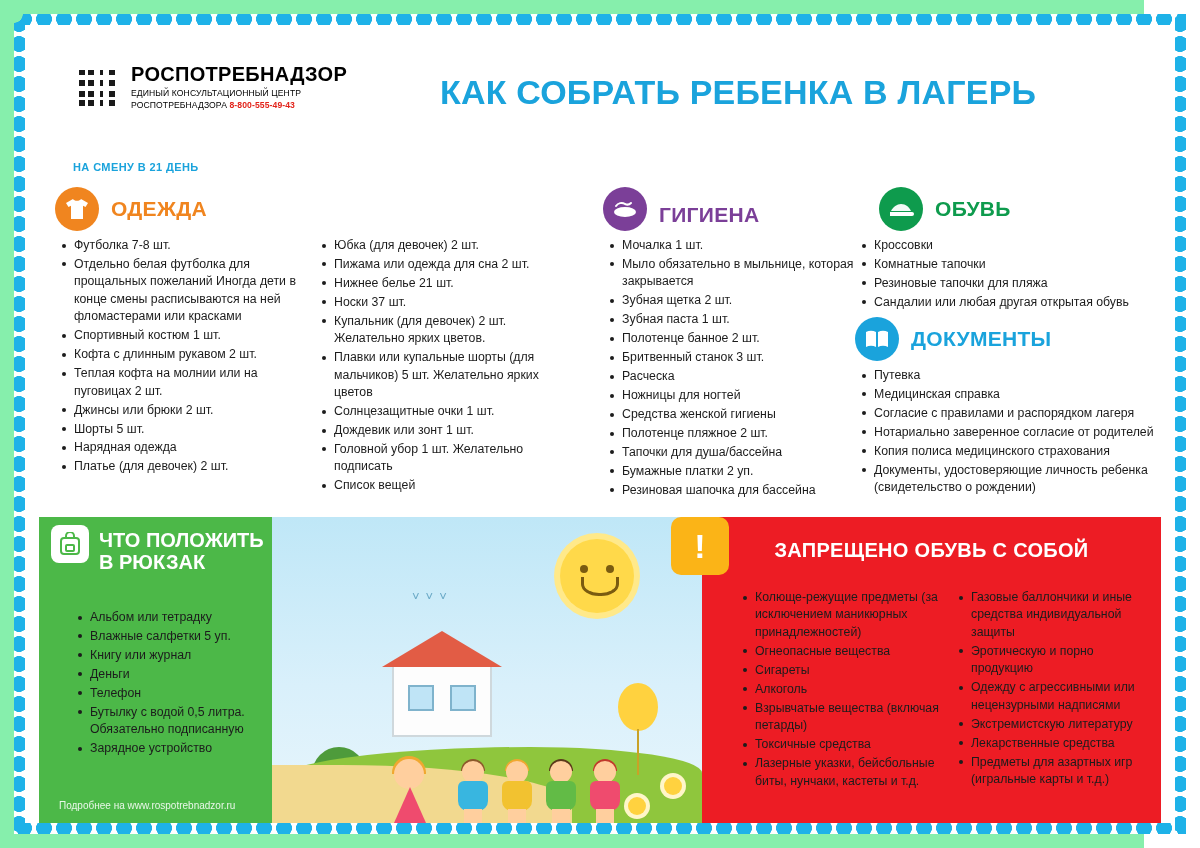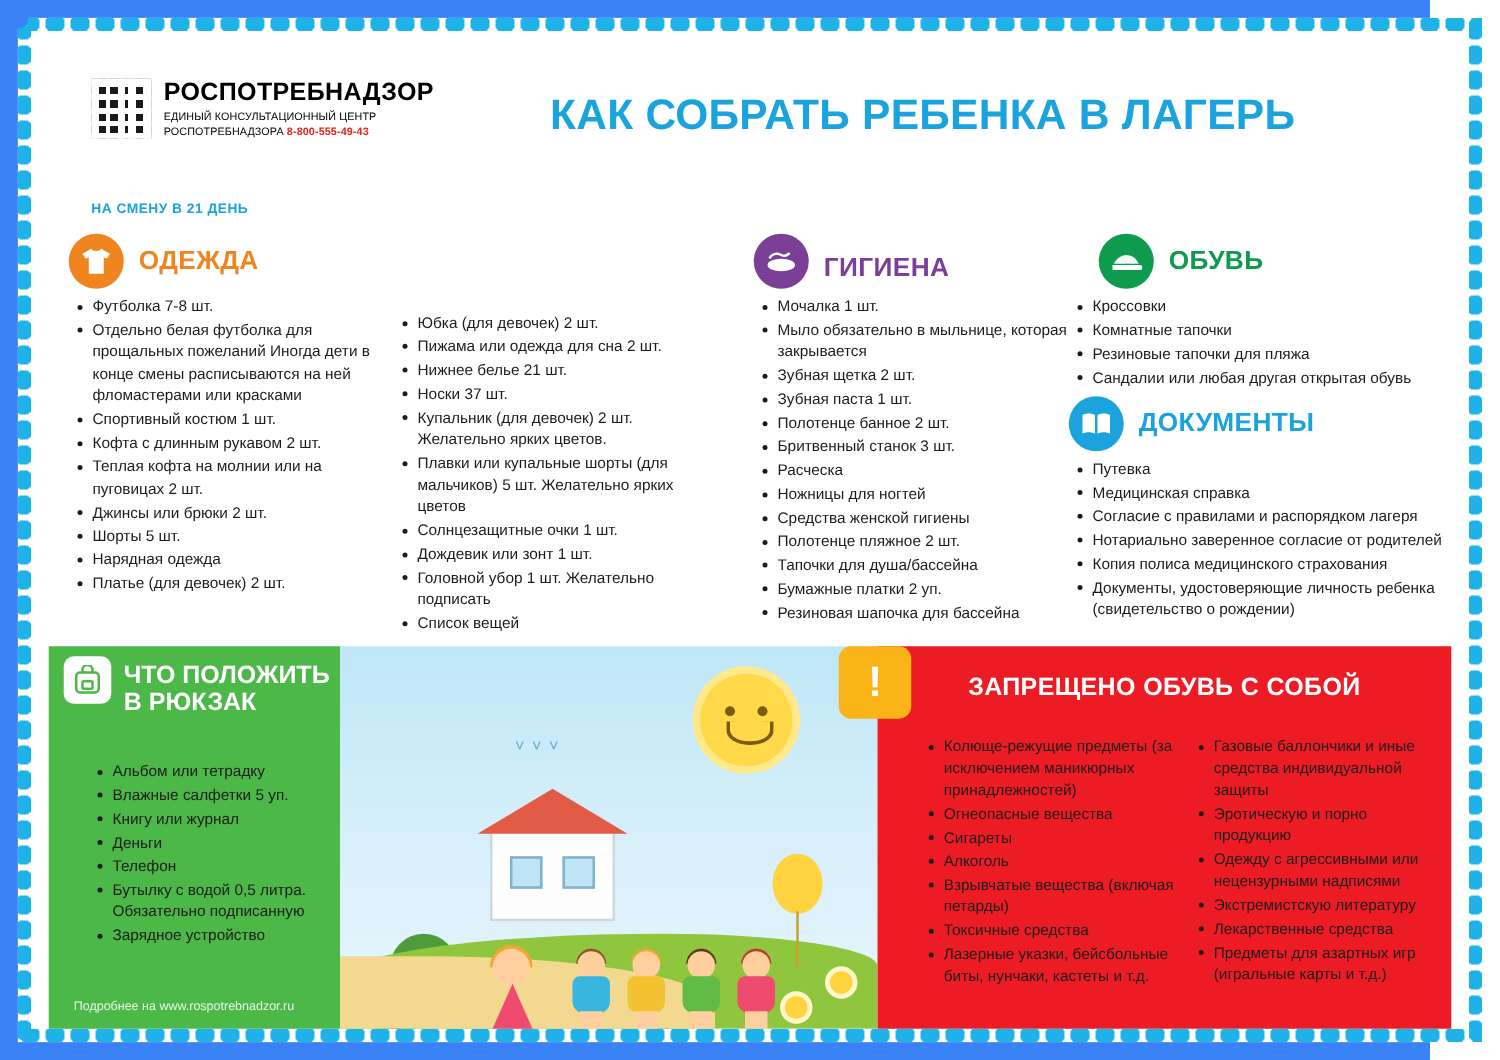--- a/index.html
+++ b/index.html
@@ -10,21 +10,21 @@
   body {
     width: 1200px;
     height: 848px;
     font-family: "Liberation Sans", sans-serif;
     overflow: hidden;
   }
   .poster {
     position: relative;
     width: 1144px;
     height: 848px;
-    background: #3b82f6;
+    background: #86efac;
     box-sizing: border-box;
     padding: 14px;
   }
   .sheet {
     position: relative;
     width: 1172px;
     height: 820px;
     background: #ffffff;
     box-sizing: border-box;
     -webkit-mask-image:
@@ -286,21 +286,21 @@
         <li>Отдельно белая футболка для прощальных пожеланий Иногда дети в конце смены расписываются на ней фломастерами или красками</li>
         <li>Спортивный костюм 1 шт.</li>
         <li>Кофта с длинным рукавом 2 шт.</li>
         <li>Теплая кофта на молнии или на пуговицах 2 шт.</li>
         <li>Джинсы или брюки 2 шт.</li>
         <li>Шорты 5 шт.</li>
         <li>Нарядная одежда</li>
         <li>Платье (для девочек) 2 шт.</li>
       </ul>
 
-      <ul class="blist col" style="left:296px; top:212px; width:245px;margin-top:13px;">
+      <ul class="blist col" style="left:296px; top:212px; width:245px;">
         <li>Юбка (для девочек) 2 шт.</li>
         <li>Пижама или одежда для сна 2 шт.</li>
         <li>Нижнее белье 21 шт.</li>
         <li>Носки 37 шт.</li>
         <li>Купальник (для девочек) 2 шт. Желательно ярких цветов.</li>
         <li>Плавки или купальные шорты (для мальчиков) 5 шт. Желательно ярких цветов</li>
         <li>Солнцезащитные очки 1 шт.</li>
         <li>Дождевик или зонт 1 шт.</li>
         <li>Головной убор 1 шт. Желательно подписать</li>
         <li>Список вещей</li>

